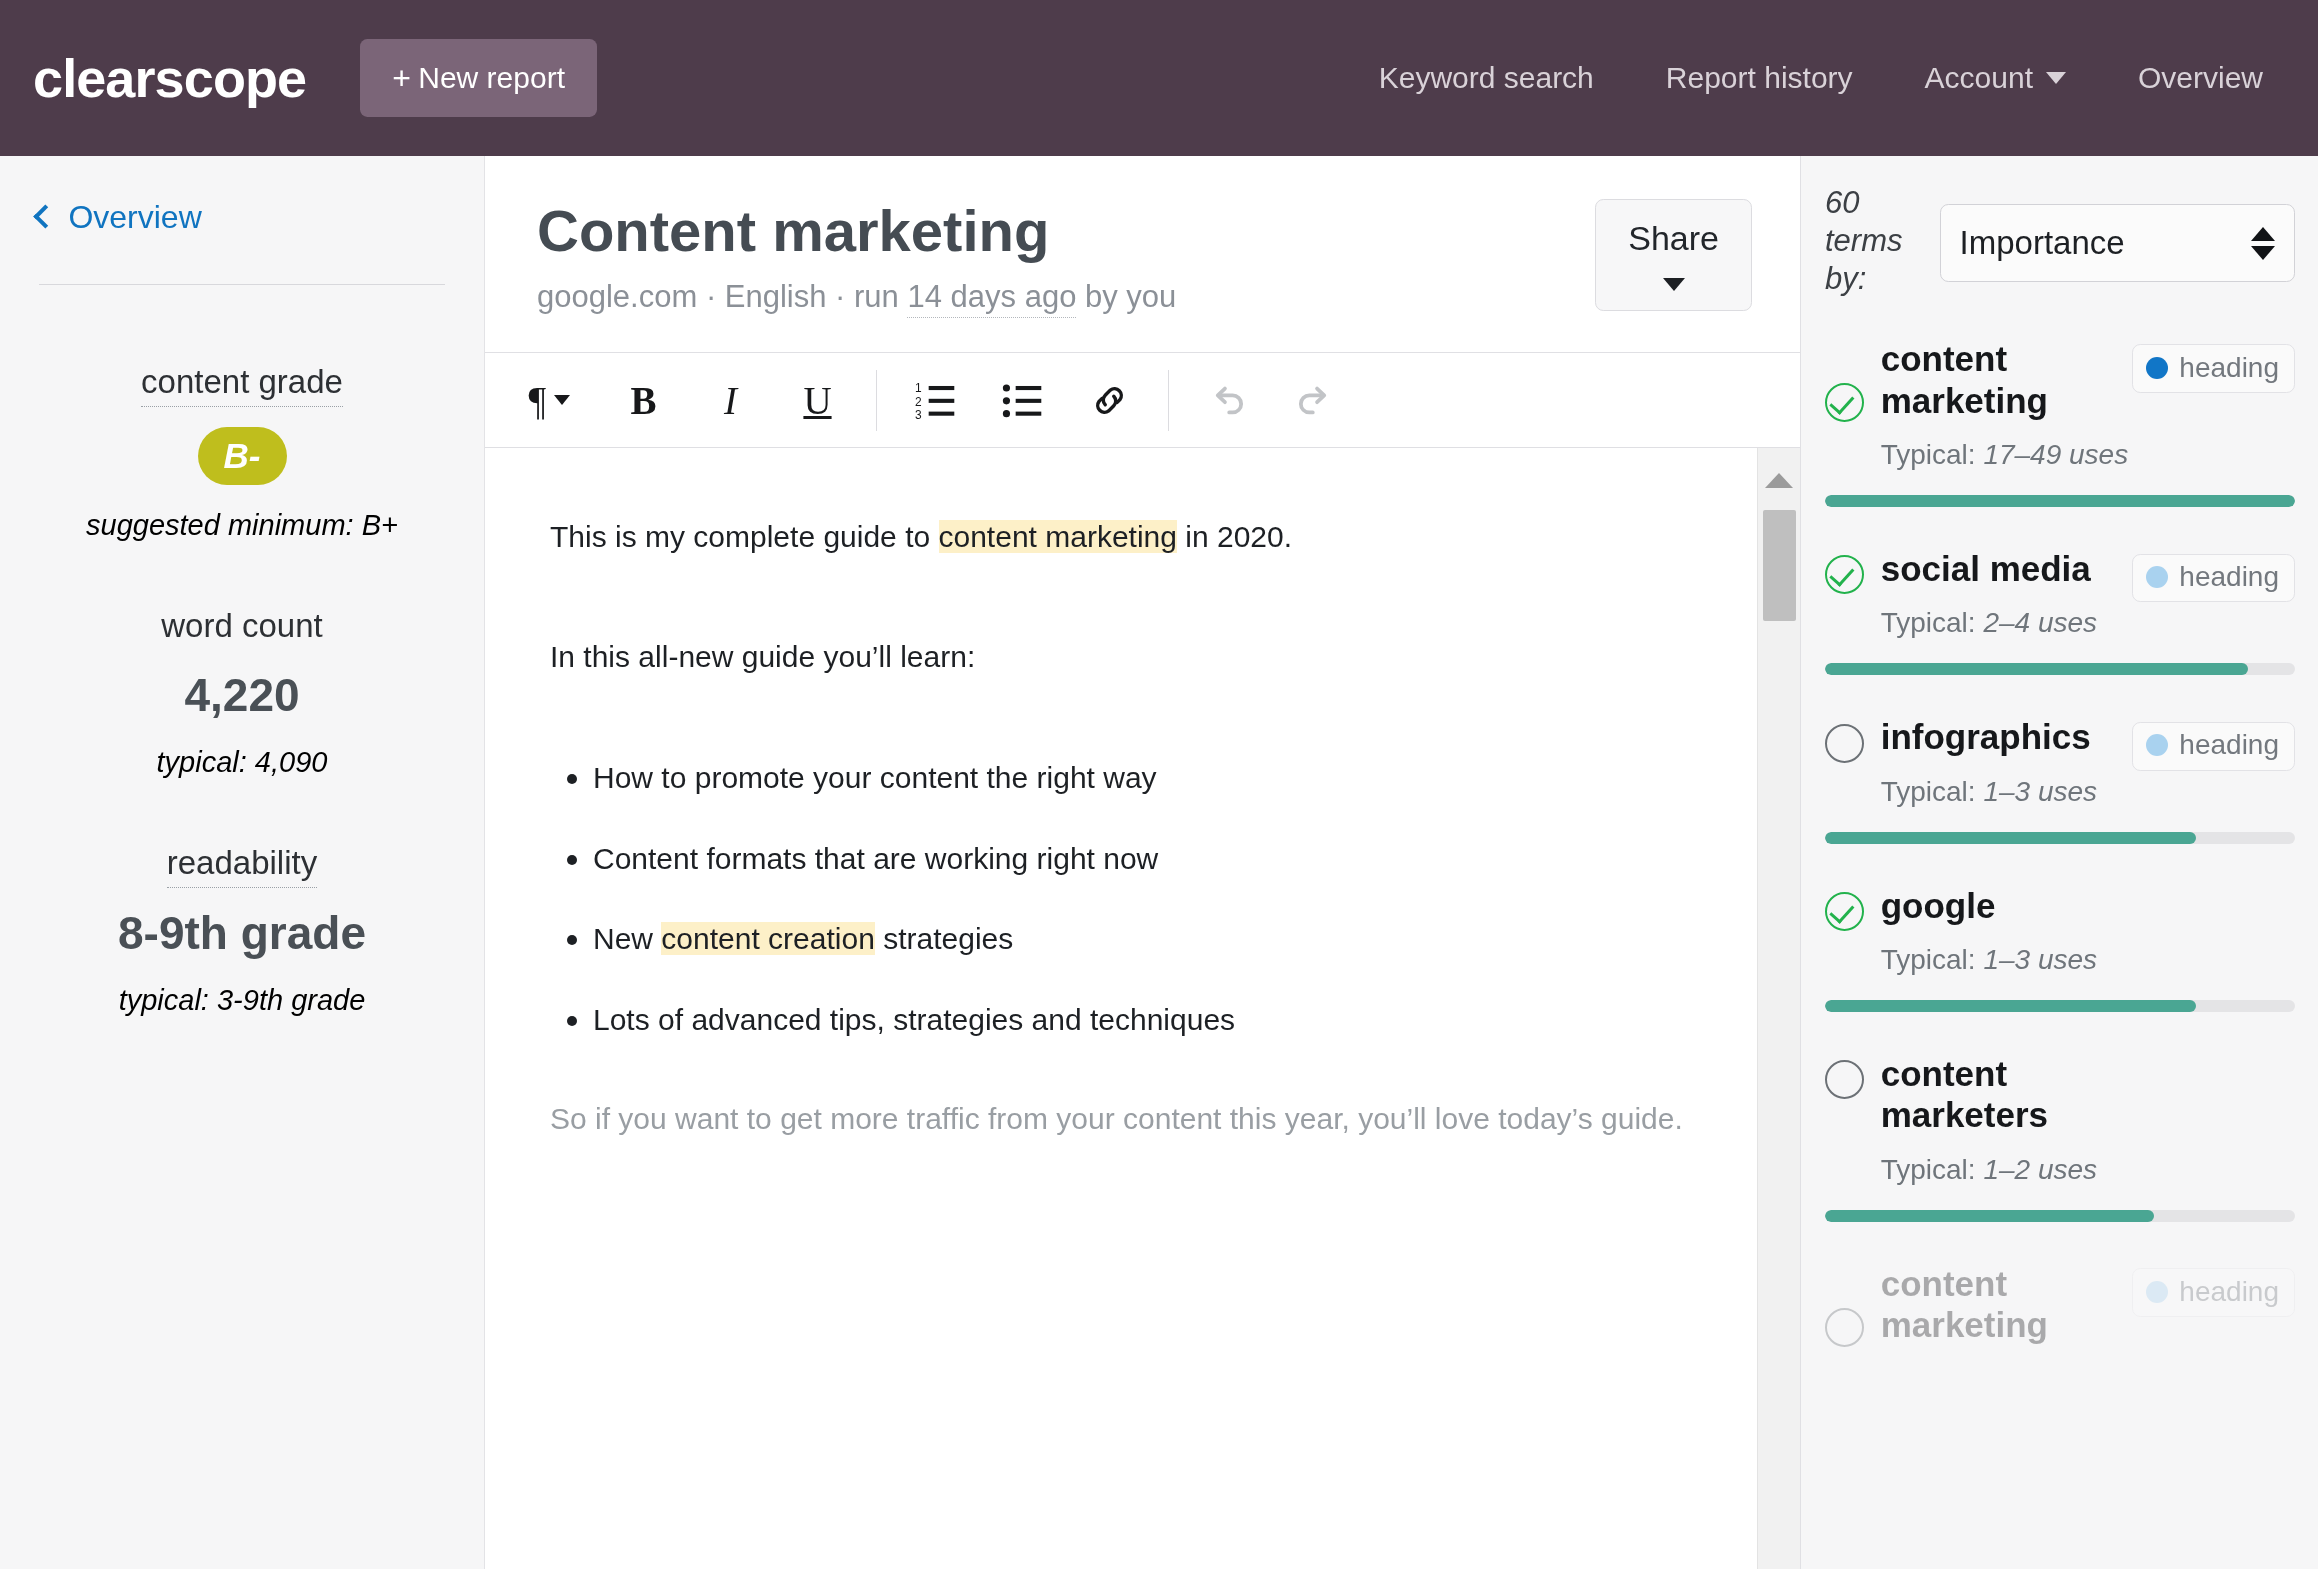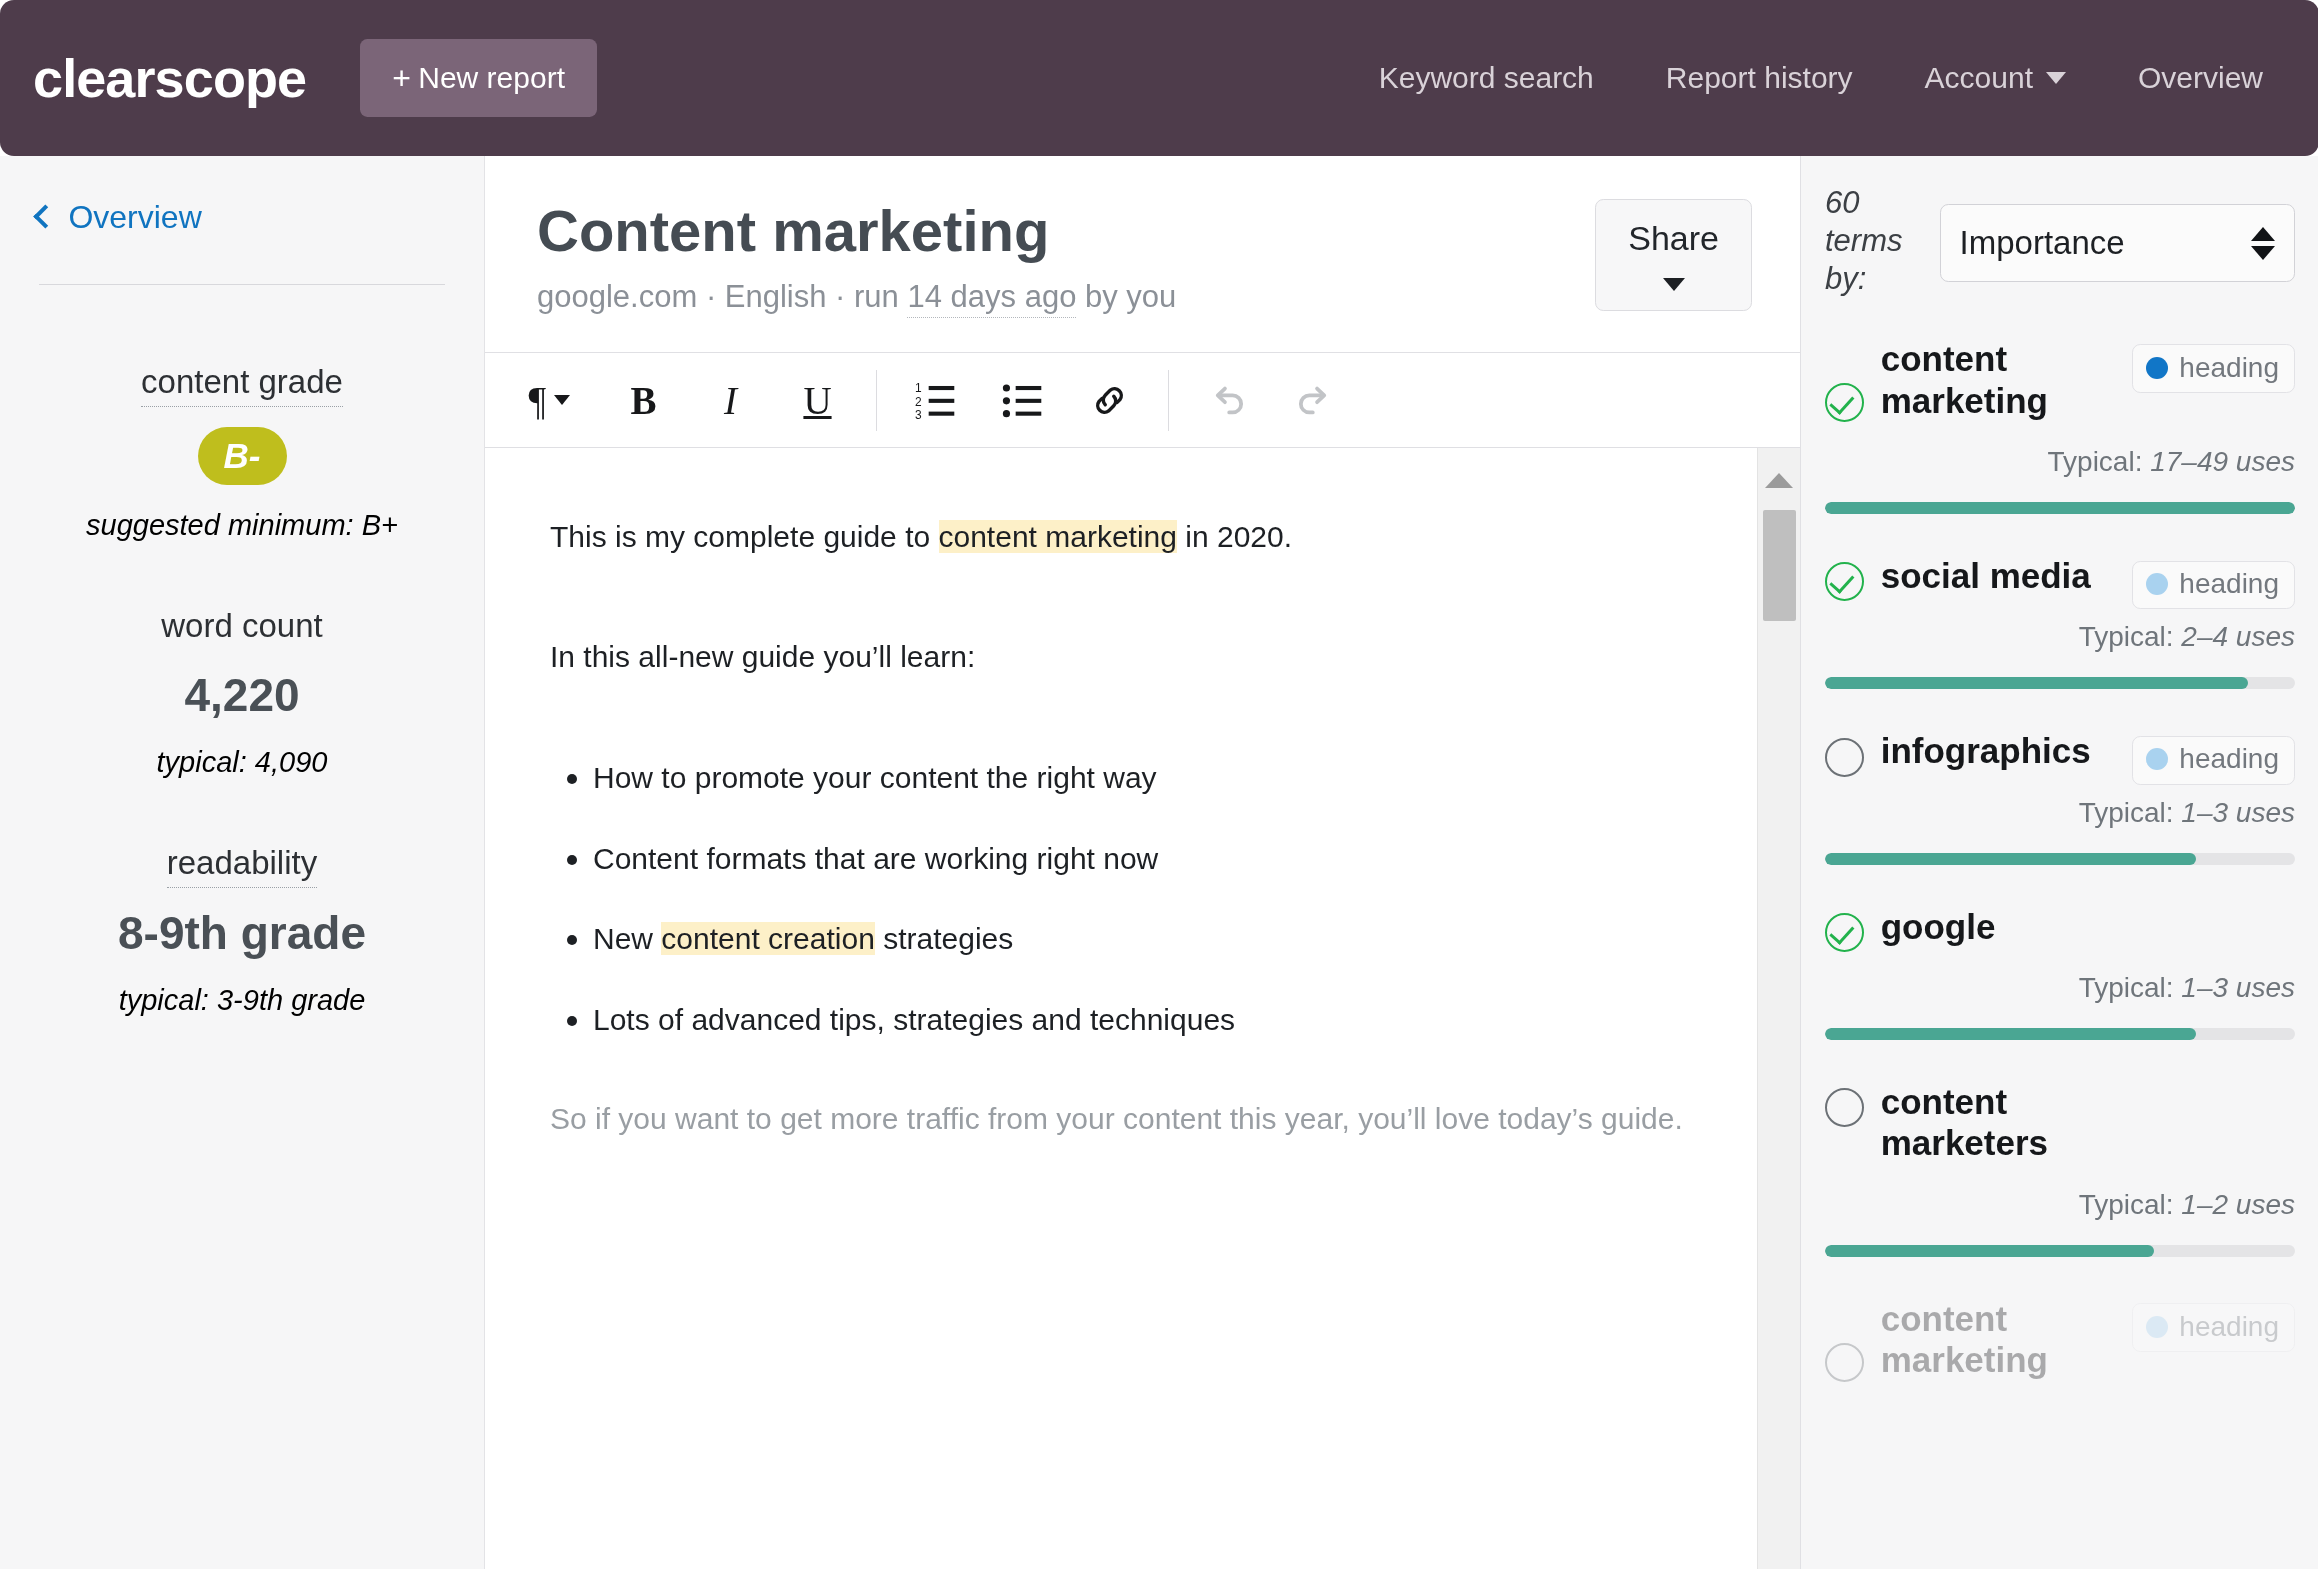--- a/index.html
+++ b/index.html
@@ -11,21 +11,20 @@
   }
 
   
   .topnav {
     height: 156px;
     background: #4e3c4b;
     display: flex;
     align-items: center;
     padding: 0 56px 0 33px;
     position: relative;
-    border-radius: 14px;
   }
   .brand {
     color: #ffffff;
     font-size: 54px;
     font-weight: 700;
     letter-spacing: -0.9px;
     line-height: 1;
   }
   .new-report-btn {
     margin-left: 54px;
@@ -377,22 +376,21 @@
   .term-name {
     font-size: 35px;
     font-weight: 700;
     color: #16181b;
     line-height: 1.18;
     padding-right: 176px;
   }
   .term-typical {
     font-size: 28px;
     color: #6f757b;
-    margin-top: 25px;
-    text-align: right;
+    margin-top: 18px;
   }
   .term-typical em { font-style: italic; }
   .badge {
     position: absolute;
     right: 0; top: 5.6px;
     border: 0.9px solid #e2e2e6;
     background: #fafafa;
     border-radius: 8.3px;
     padding: 6.5px 15px 8.3px 13px;
     font-size: 28px;

